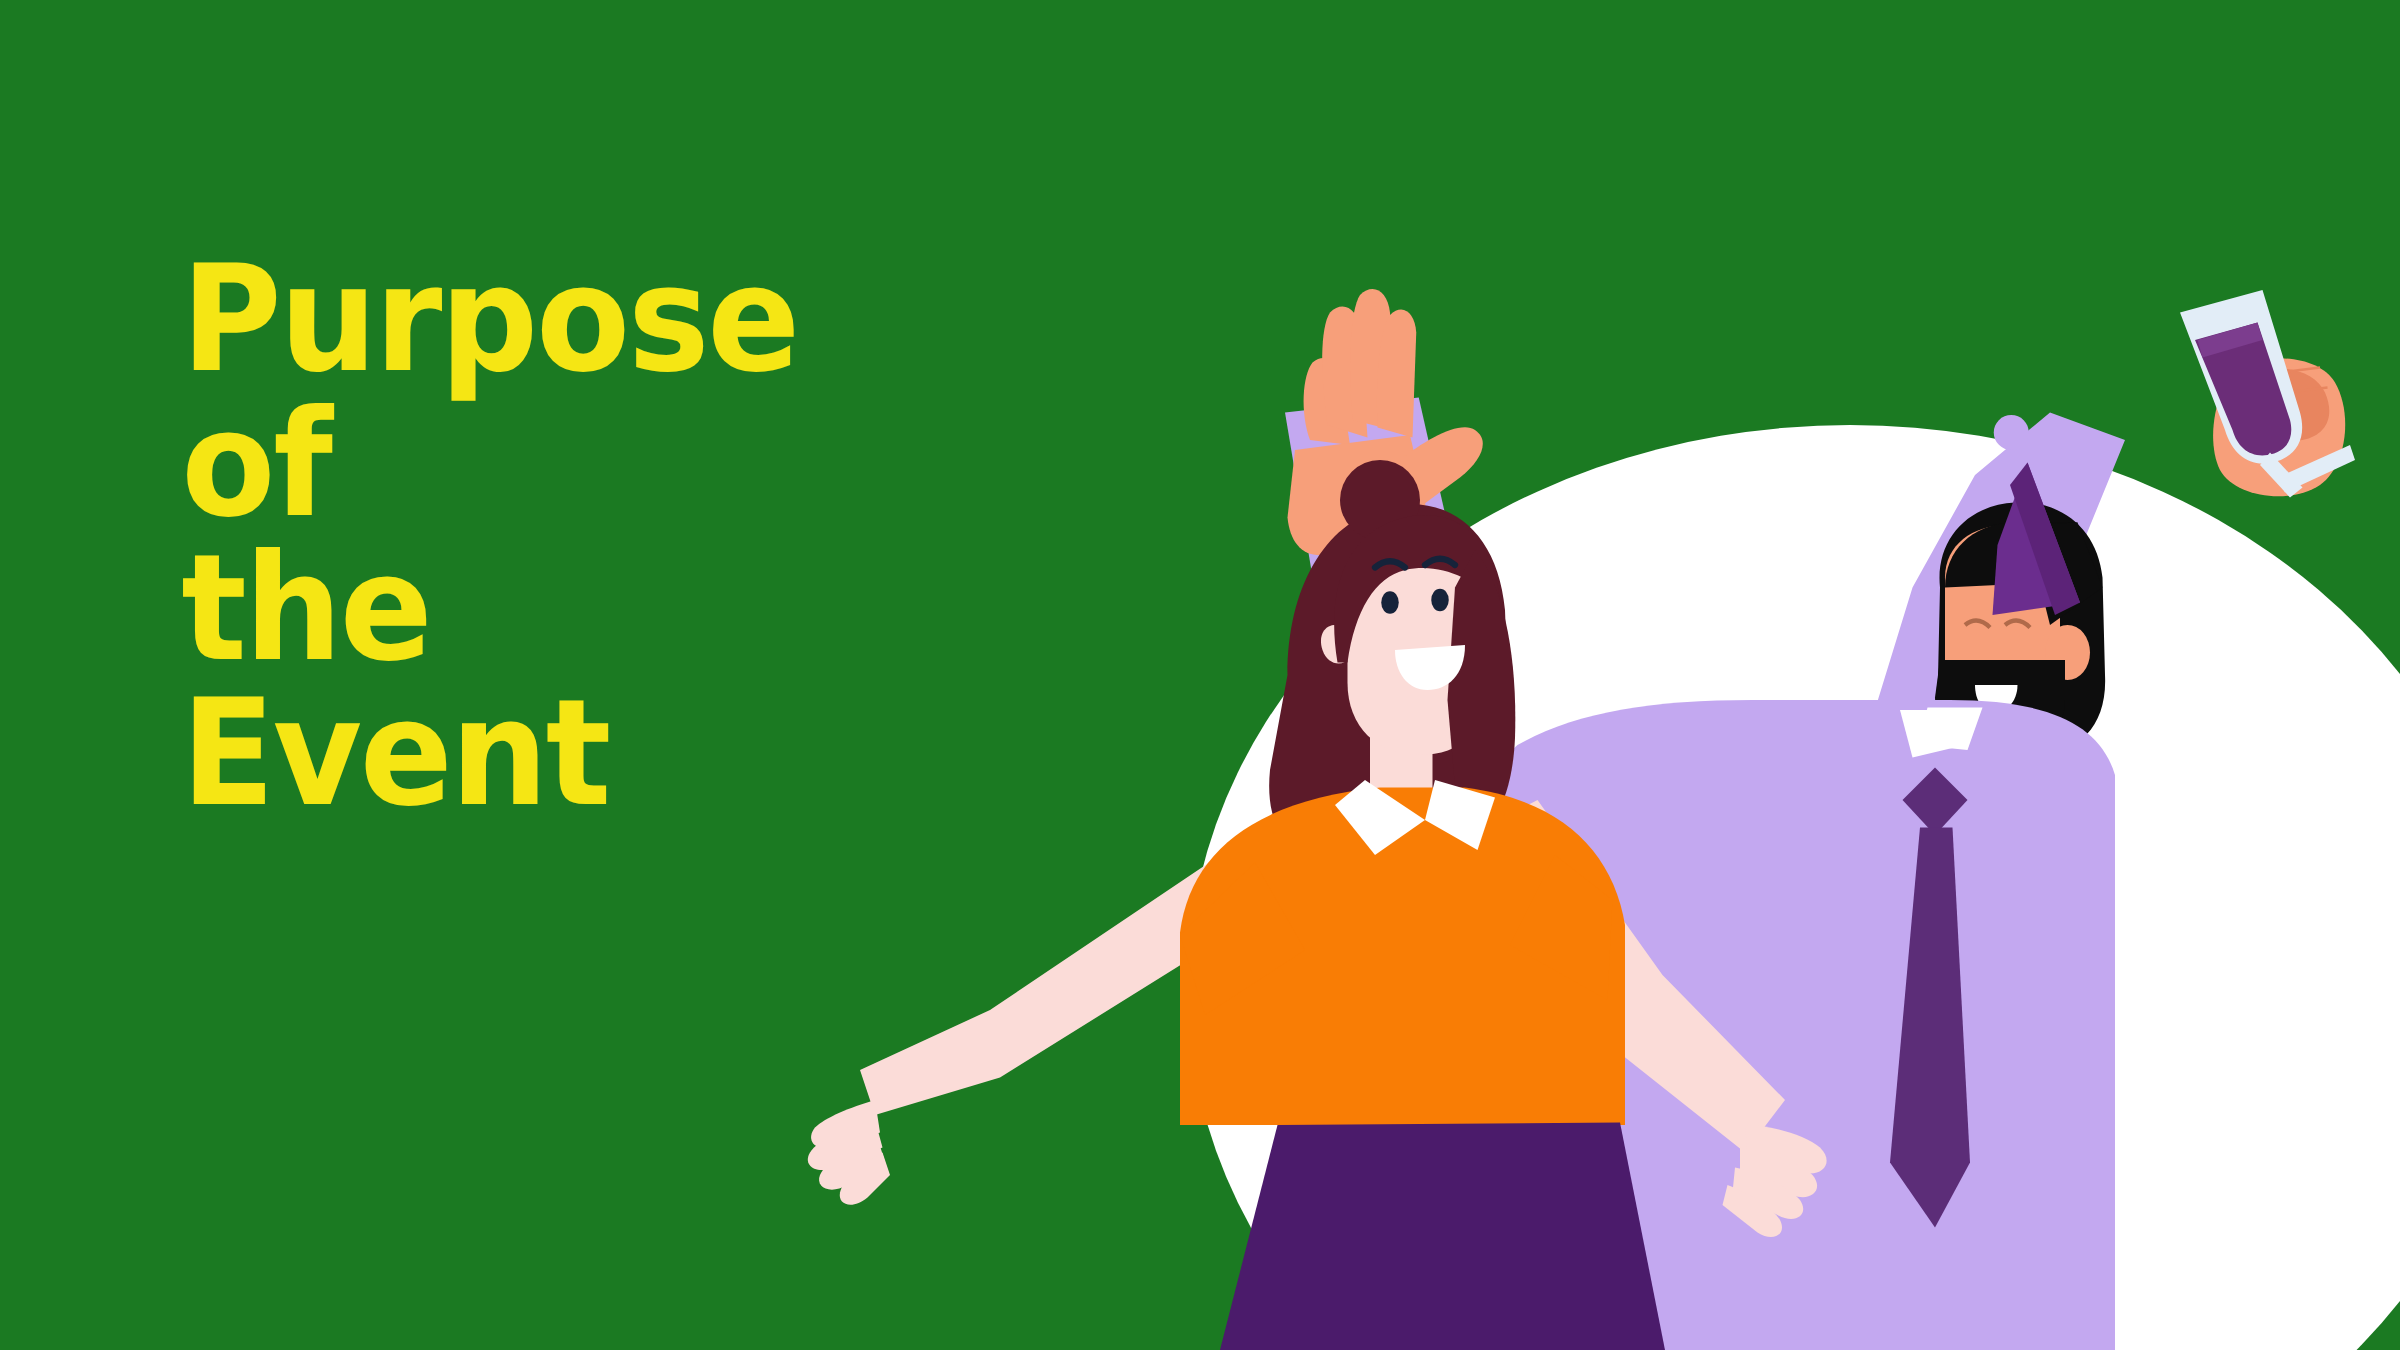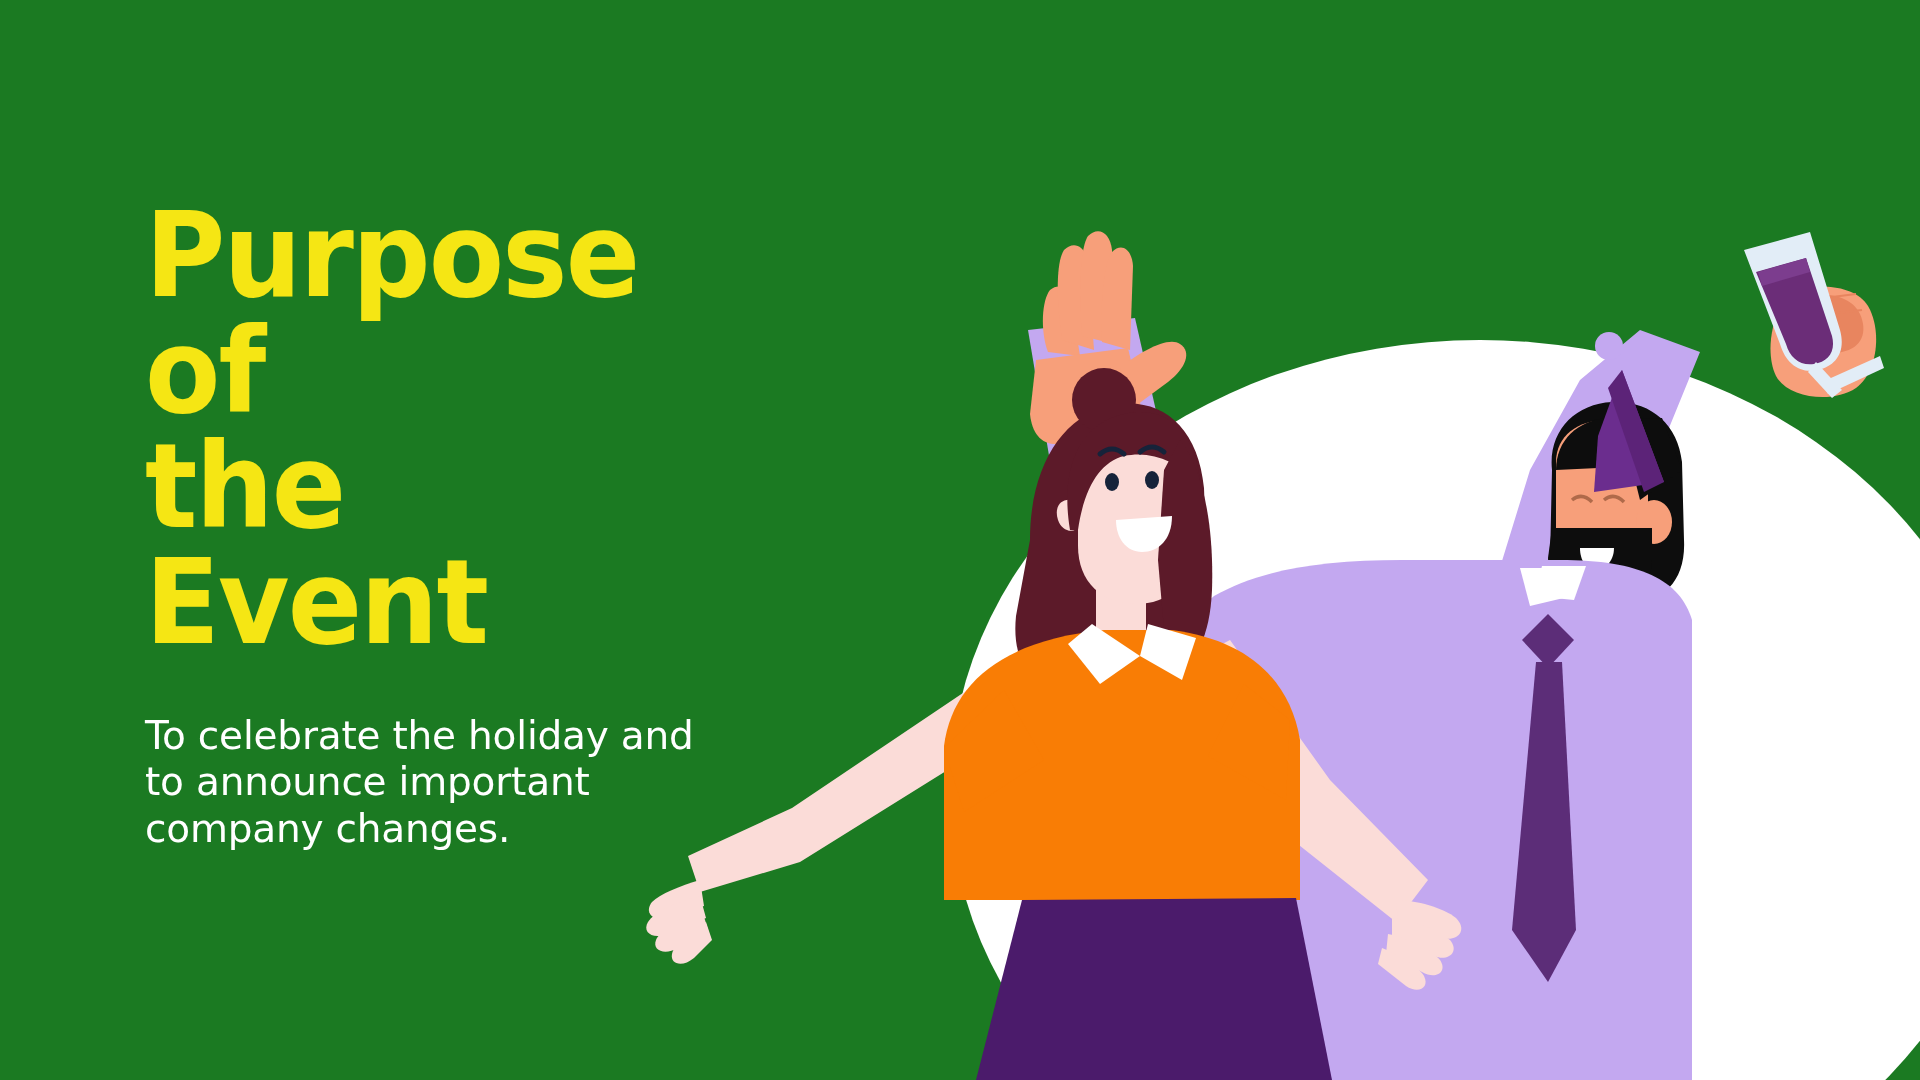--- a/index.html
+++ b/index.html
@@ -198,16 +198,15 @@
       <path d="M1092,624 L1140,656 L1100,684 L1068,644 Z" fill="#ffffff"></path>
       <path d="M1148,624 L1140,656 L1182,680 L1196,638 Z" fill="#ffffff"></path>
 
       <path d="M1022,900 L1296,898 L1332,1080 L976,1080 Z" fill="#4b1b6b"></path>
     </g>
   </svg>
 
   <div class="text-block">
     <h1 class="title">Purpose of
 the Event</h1>
-    <p class="subtitle">To celebrate the holiday and to announce important company changes.</p>
   </div>
 
 </div>
 
 </body></html>

